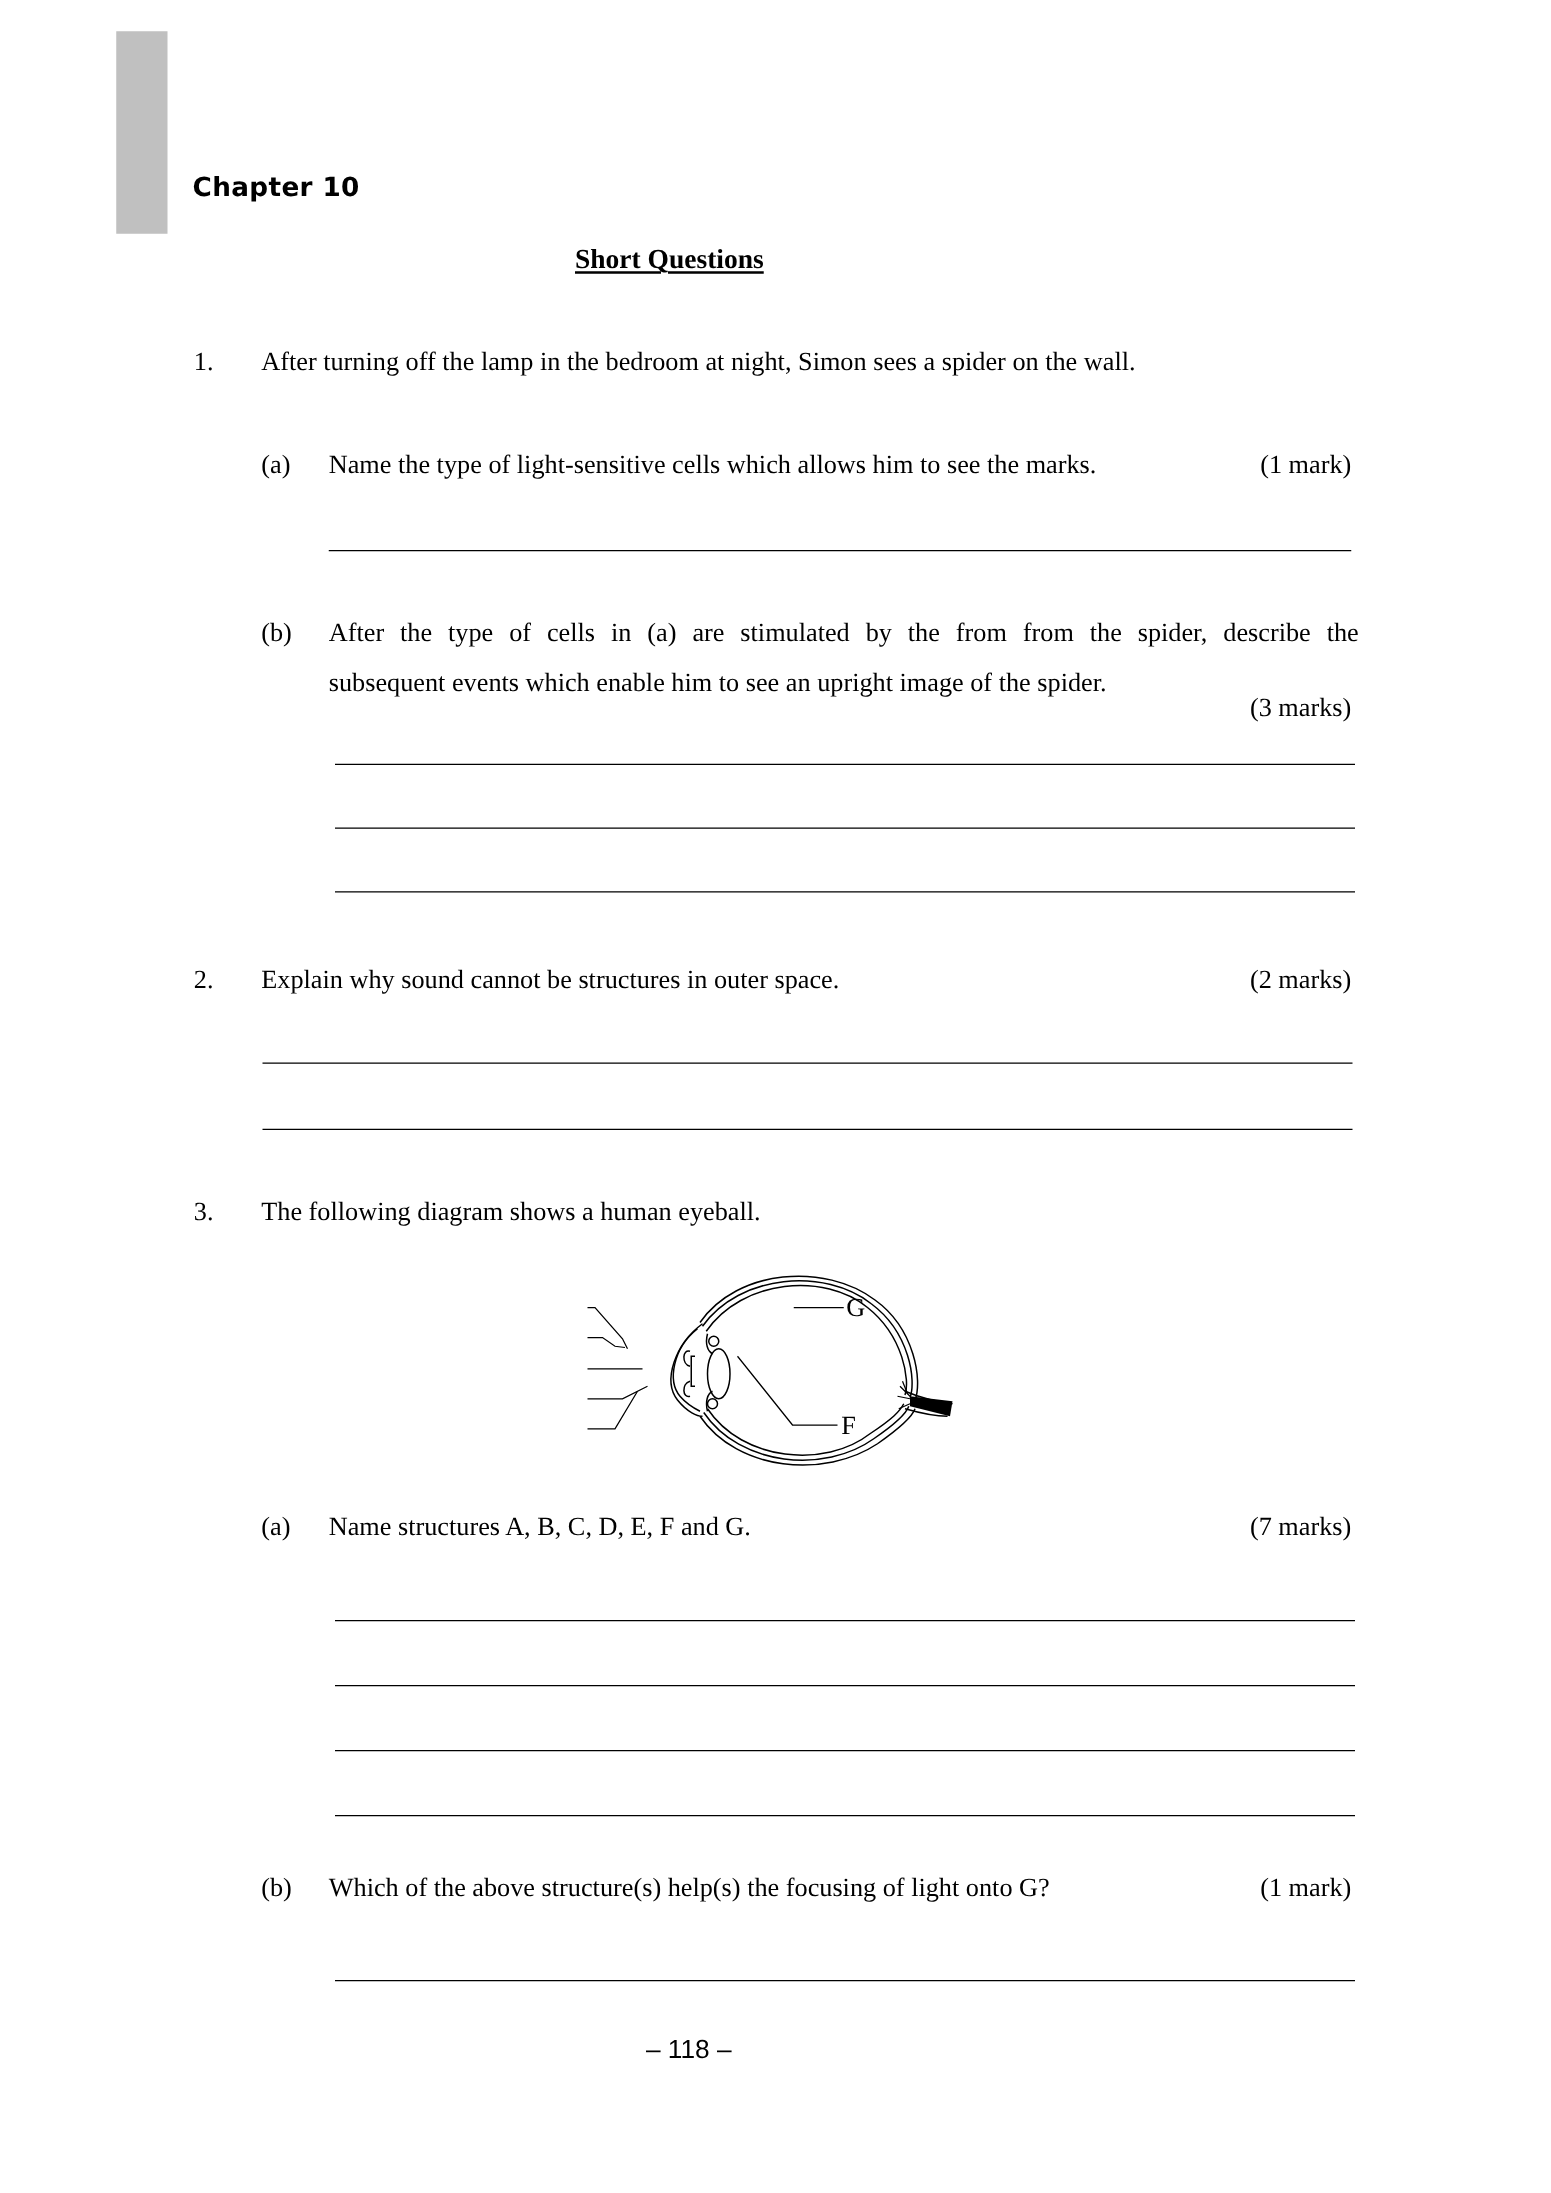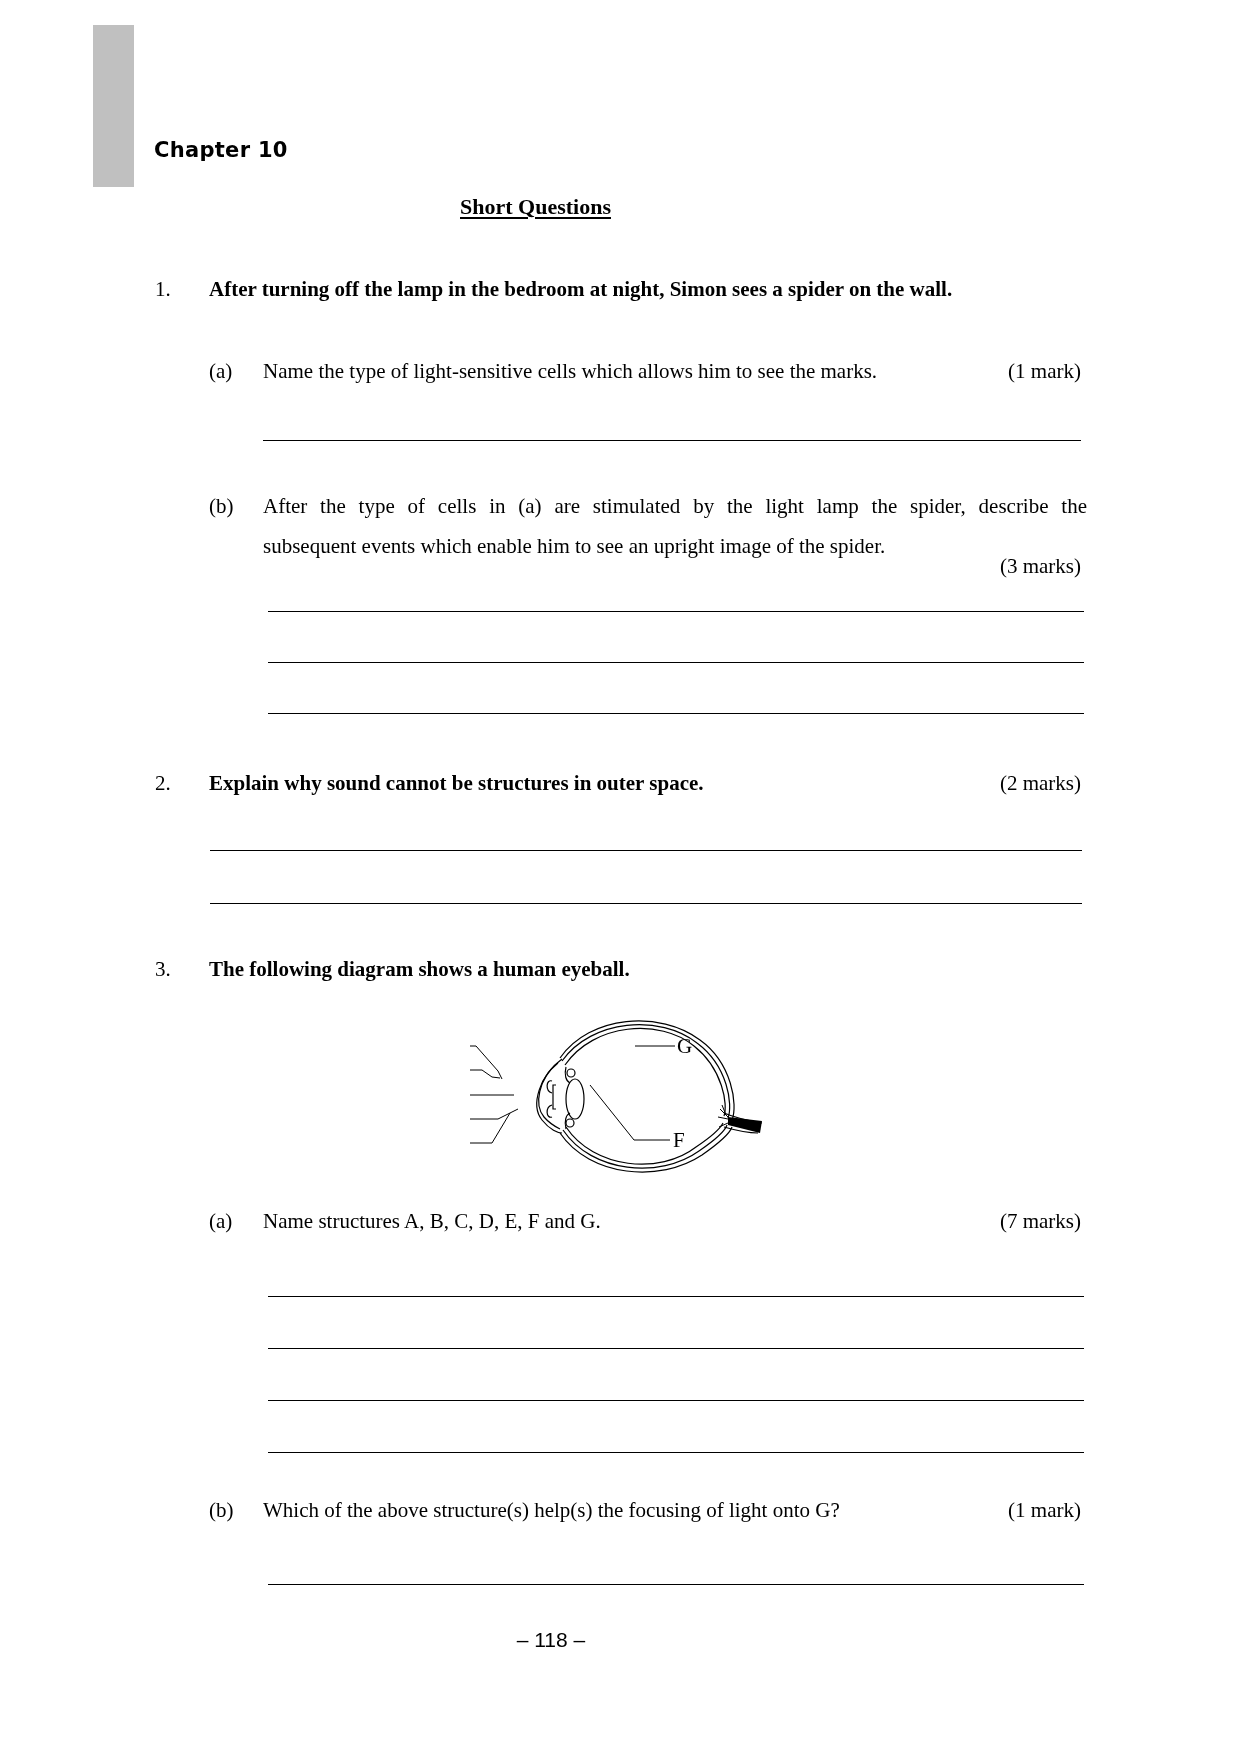--- a/index.html
+++ b/index.html
@@ -6,21 +6,21 @@
     body { width: 1241px; height: 1754px; position: relative; overflow: hidden;
            font-family: "Liberation Serif", "DejaVu Serif", serif; color: #000; }
     .abs { position: absolute; }
     .side-bar { left: 93px; top: 25px; width: 41px; height: 162px; background: #c0c0c0; }
     .chapter { left: 154px; top: 138px; font-family: "DejaVu Sans", sans-serif; font-weight: bold;
                font-size: 21px; letter-spacing: 0.3px; }
     .heading { left: 0; width: 1071px; top: 194px; text-align: center; font-weight: bold; font-size: 22px; }
     .heading span { text-decoration: underline; text-underline-offset: 3px; }
     .txt { font-size: 21px; line-height: 26px; white-space: nowrap; }
     .qnum { left: 155px; }
-    .q { left: 209px; font-weight: bold; }
+    .q { left: 209px; }
     .sub { left: 209px; }
     .subtext { left: 263px; }
     .marks { right: 160px; text-align: center; }
     .line { height: 0; border-top: 1.6px solid #000; }
     .justify { width: 824px; text-align: justify; text-align-last: justify; white-space: normal; }
     .pageno { left: 0; width: 1102px; top: 1628px; text-align: center; font-family: "Liberation Sans", sans-serif; font-size: 21px; }
     .diagram { left: 470px; top: 1005px; width: 320px; height: 180px; }
     .diagram text { font-family: "Liberation Serif", serif; font-size: 21px; }
   </style>
 </head>
@@ -32,21 +32,21 @@
 
 <div class="abs txt qnum" style="top:276px">1.</div>
 <div class="abs txt q" style="top:276px">After turning off the lamp in the bedroom at night, Simon sees a spider on the wall.</div>
 
 <div class="abs txt sub" style="top:358px">(a)</div>
 <div class="abs txt subtext" style="top:358px">Name the type of light-sensitive cells which allows him to see the marks.</div>
 <div class="abs txt marks" style="top:358px">(1 mark)</div>
 <div class="abs line" style="left:263px; width:818px; top:440px"></div>
 
 <div class="abs txt sub" style="top:493px">(b)</div>
-<div class="abs txt subtext justify" style="top:493px">After the type of cells in (a) are stimulated by the light lamp the spider, describe the</div>
+<div class="abs txt subtext justify" style="top:493px">After the type of cells in (a) are stimulated by the from from the spider, describe the</div>
 <div class="abs txt subtext" style="top:533px">subsequent events which enable him to see an upright image of the spider.</div>
 <div class="abs txt marks" style="top:553px">(3 marks)</div>
 <div class="abs line" style="left:268px; width:816px; top:611px"></div>
 <div class="abs line" style="left:268px; width:816px; top:662px"></div>
 <div class="abs line" style="left:268px; width:816px; top:713px"></div>
 
 <div class="abs txt qnum" style="top:770px">2.</div>
 <div class="abs txt q" style="top:770px">Explain why sound cannot be structures in outer space.</div>
 <div class="abs txt marks" style="top:770px">(2 marks)</div>
 <div class="abs line" style="left:210px; width:872px; top:850px"></div>

